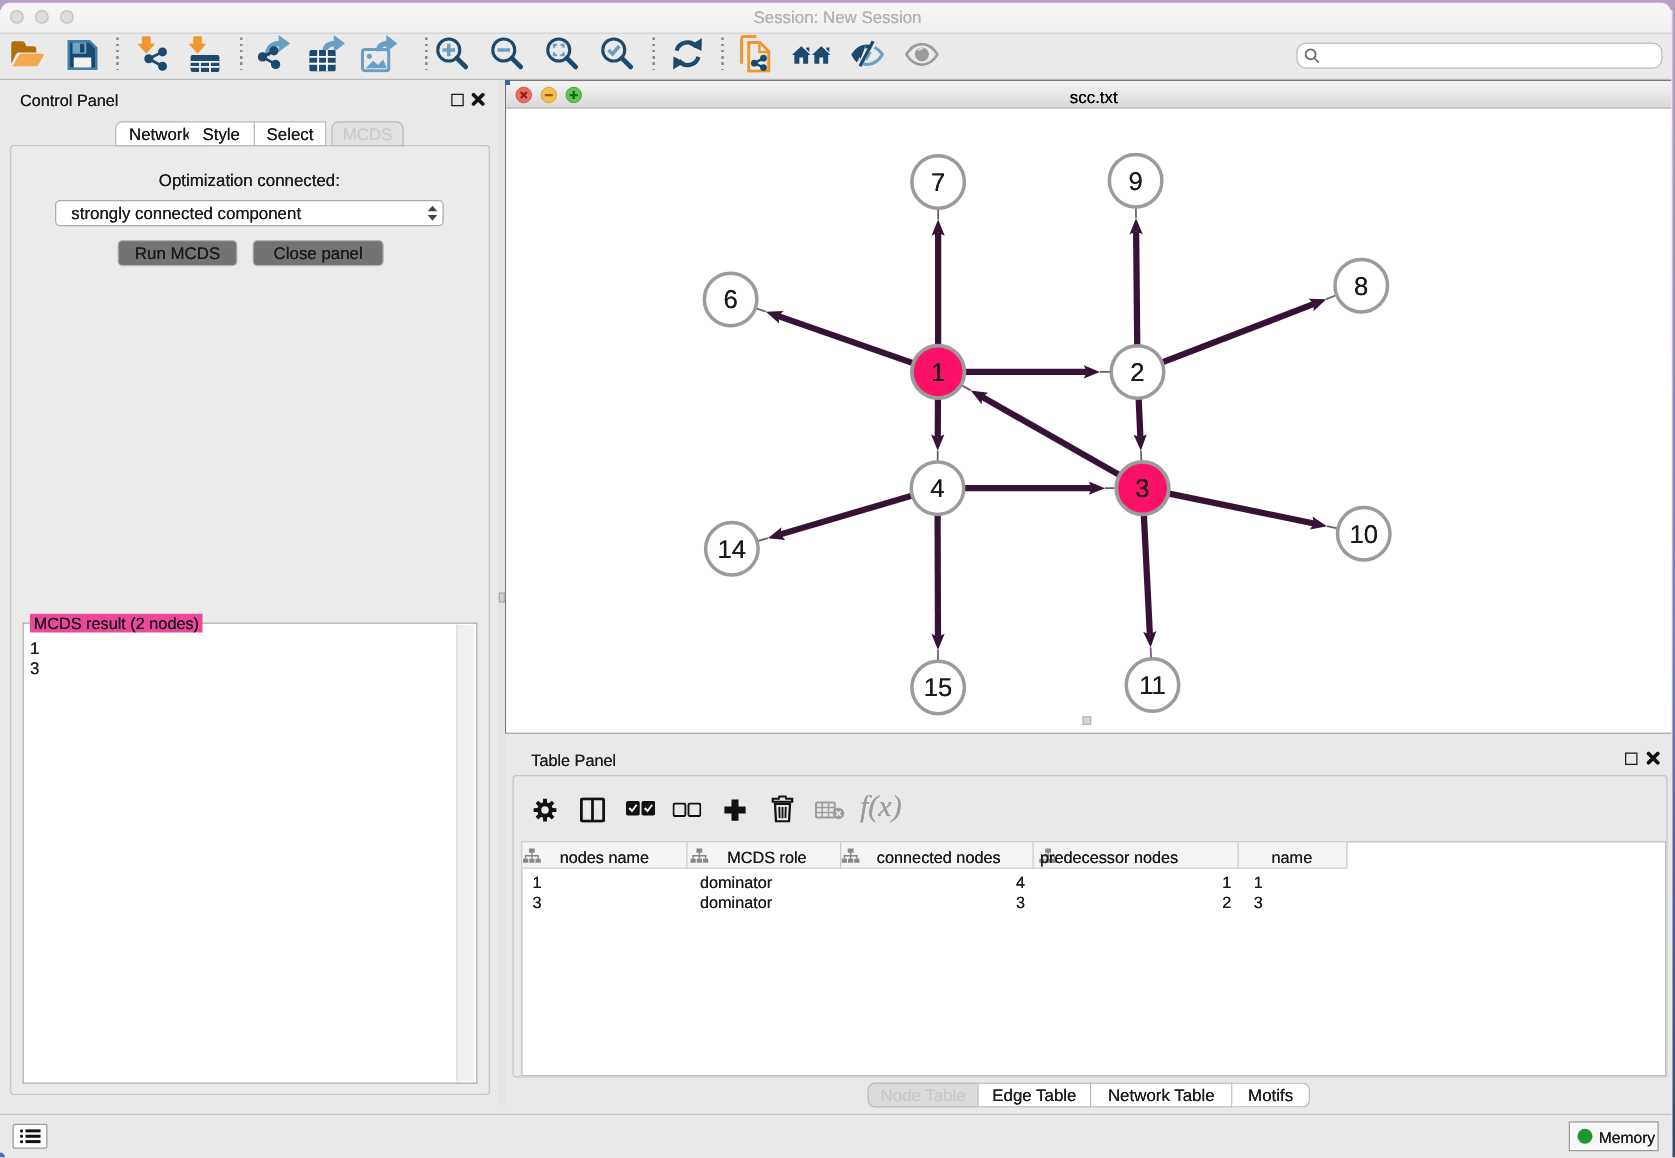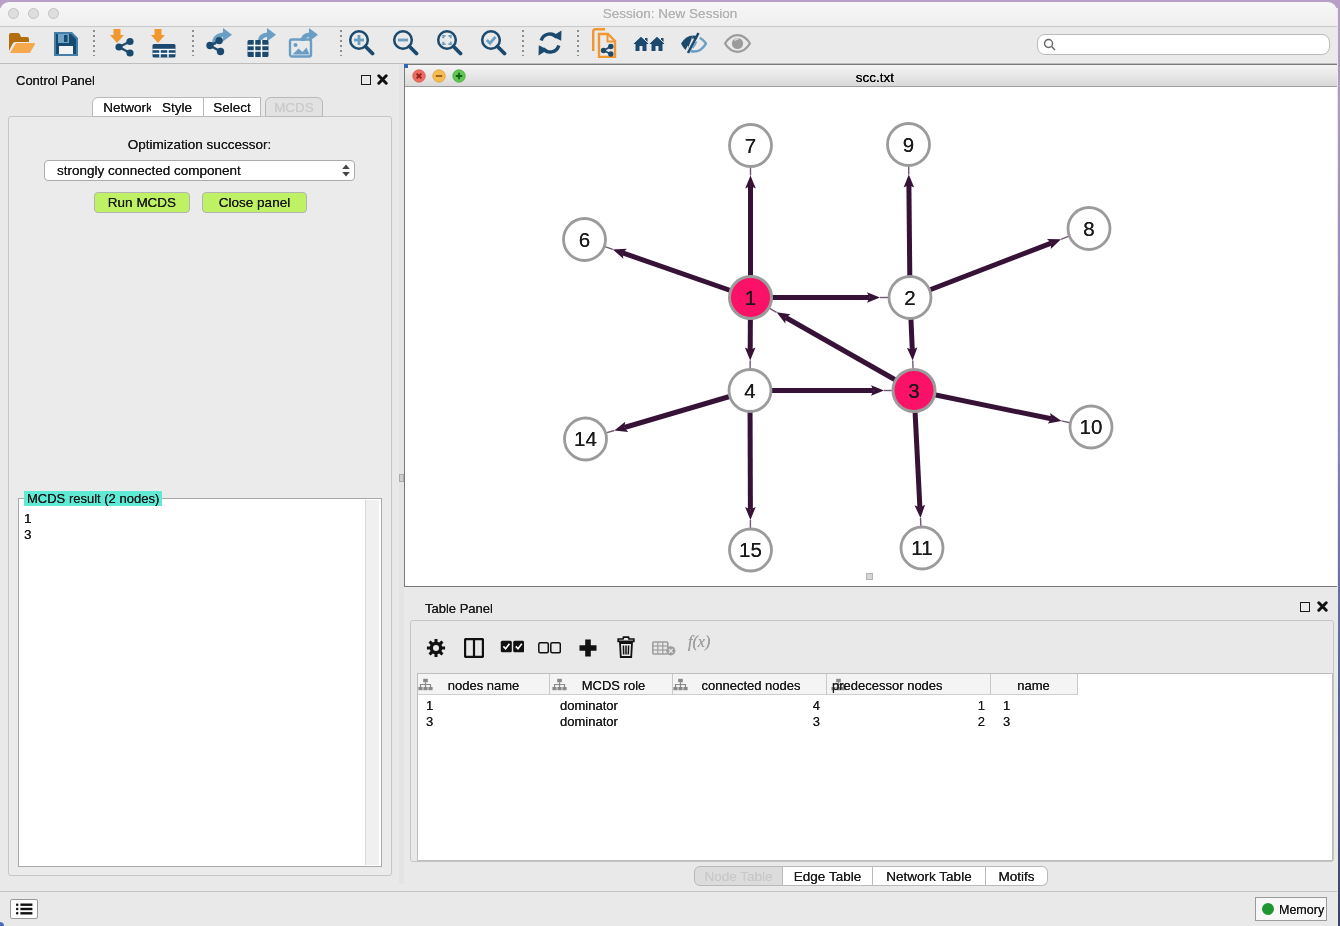--- a/index.html
+++ b/index.html
@@ -7,21 +7,21 @@
 body { font-family:"Liberation Sans", sans-serif; position:relative;
        background:#e9e9e9; font-size:13px; color:#1a1a1a;
        text-shadow:0 0 0.5px currentColor; }
 .abs { position:absolute; }
 .vsep { position:absolute; top:30px; height:26px; width:2px;
         background-image:repeating-linear-gradient(#8d8d8d 0 2px, transparent 2px 5px); }
 .hdr-ico { position:absolute; width:10px; height:10px; border:1.7px solid #1a1a1a; }
 .hdr-x { position:absolute; width:11px; height:11px; }
 .tab { position:absolute; background:#fff; border:1px solid #b9b9b9;
        text-align:center; line-height:19px; font-size:13.5px; }
-.btn { position:absolute; background:#bef264; border:1px solid #b4b4b4;
+.btn { position:absolute; background:#737373; border:1px solid #b4b4b4;
        border-radius:4px; text-align:center; font-size:13.5px; }
 </style>
 </head>
 <body>
 
 <div class="abs" style="left:0;top:0;width:1340px;height:8px;background:#b79fc7"></div>
 
 <div class="abs" style="left:0;top:2px;width:1337px;height:25px;background:linear-gradient(#f7f7f7,#efefef);border-bottom:1px solid #c8c8c8;border-radius:9px 9px 0 0"></div>
 <div class="abs" style="left:8px;top:8px;width:11px;height:11px;border-radius:50%;background:#dedede;border:1px solid #c2c2c2"></div>
 <div class="abs" style="left:28px;top:8px;width:11px;height:11px;border-radius:50%;background:#dedede;border:1px solid #c2c2c2"></div>
@@ -155,34 +155,34 @@
 <path d="M1.8 1.8 L9.2 9.2 M9.2 1.8 L1.8 9.2" stroke="#111" stroke-width="3" stroke-linecap="round"></path>
   </svg>
 
 <div class="abs" style="left:8px;top:116px;width:384px;height:760px;background:#ebebeb;border:1px solid #c6c6c6;border-radius:3px"></div>
 
 <div class="tab" style="left:92px;top:97px;width:72px;height:20px;border-radius:6px 0 0 0">Network</div>
 <div class="tab" style="left:151px;top:97px;width:53px;height:20px;border-left:none">Style</div>
 <div class="tab" style="left:204px;top:97px;width:57px;height:20px;border-left:none">Select</div>
 <div class="tab" style="left:265px;top:97px;width:58px;height:20px;border-radius:6px 6px 0 0;background:#e2e2e2;color:#cbcbcb">MCDS</div>
 
-<div class="abs" style="left:0;top:137px;width:399px;text-align:center;font-size:13.5px">Optimization successor:</div>
+<div class="abs" style="left:0;top:137px;width:399px;text-align:center;font-size:13.5px">Optimization connected:</div>
 
 <div class="abs" style="left:44px;top:160px;width:311px;height:21px;background:#fff;border:1px solid #ababab;border-radius:4px"></div>
 <div class="abs" style="left:57px;top:163px;font-size:13.5px">strongly connected component</div>
 <svg class="abs" style="left:341px;top:164px" width="10" height="13" viewBox="0 0 10 13">
 <path d="M5 0.5 L8.8 5 L1.2 5 Z" fill="#444"></path>
     <path d="M5 12.5 L8.8 8 L1.2 8 Z" fill="#444"></path>
   </svg>
 
 <div class="btn" style="left:94px;top:192px;width:96px;height:21px;line-height:19px">Run MCDS</div>
 <div class="btn" style="left:202px;top:192px;width:105px;height:21px;line-height:19px">Close panel</div>
 
 <div class="abs" style="left:18px;top:498px;width:364px;height:369px;border:1px solid #a9a9a9;background:#fff"></div>
-<div class="abs" style="left:24px;top:491px;background:#5eead4;padding:0 3px;font-size:13px">MCDS result (2 nodes)</div>
+<div class="abs" style="left:24px;top:491px;background:#ec4899;padding:0 3px;font-size:13px">MCDS result (2 nodes)</div>
 <div class="abs" style="left:365px;top:500px;width:14px;height:365px;background:#f0f0f0;border-left:1px solid #dcdcdc"></div>
 <div class="abs" style="left:24px;top:511px;font-size:13.5px;line-height:16px">1<br>3</div>
 
 <div class="abs" style="left:399px;top:64px;width:6px;height:820px;background:#e4e4e4"></div>
 <div class="abs" style="left:399px;top:474px;width:5px;height:8px;background:#cfcfcf;border:1px solid #aaa"></div>
 
 <div class="abs" style="left:404px;top:64px;width:933px;height:523px;border:1px solid #7a7a7a;border-right:none;background:#fff"></div>
 <div class="abs" style="left:405px;top:65px;width:932px;height:22px;background:linear-gradient(#f5f5f5,#d9d9d9);border-bottom:1px solid #9e9e9e"></div>
 <div class="abs" style="left:404px;top:64px;width:4px;height:4px;background:#3466ad"></div>
 
@@ -306,21 +306,21 @@
 <rect x="0.8" y="2" width="15" height="12" rx="1" fill="none" stroke="#9d9d9d" stroke-width="1.6"></rect>
 <g stroke="#9d9d9d" stroke-width="1.2">
 <line x1="0.8" y1="6" x2="15.8" y2="6"></line>
       <line x1="0.8" y1="10" x2="15.8" y2="10"></line>
 <line x1="5.8" y1="2" x2="5.8" y2="14"></line>
       <line x1="10.8" y1="2" x2="10.8" y2="14"></line>
     </g>
 <circle cx="18.8" cy="10.8" r="4.6" fill="#9d9d9d"></circle>
 <path d="M16.9 8.9 L20.7 12.7 M20.7 8.9 L16.9 12.7" stroke="#e9e9e9" stroke-width="1.3"></path>
   </svg>
-<div class="abs" style="left:688px;top:633px;font-size:16px;font-style:italic;color:#9d9d9d;font-family:'Liberation Serif',serif">f(x)</div>
+<div class="abs" style="left:688px;top:633px;font-size:24px;font-style:italic;color:#9d9d9d;font-family:'Liberation Serif',serif">f(x)</div>
 
 <div class="abs" style="left:417px;top:673px;width:916px;height:188px;background:#fff;border:1px solid #bdbdbd"></div>
 <div class="abs" style="left:418px;top:674px;width:659px;height:21px;background:#f4f4f4;border-bottom:1px solid #cfcfcf"></div>
 
 <div class="abs" style="left:549px;top:674px;width:1px;height:21px;background:#c9c9c9"></div>
 <div class="abs" style="left:672px;top:674px;width:1px;height:21px;background:#c9c9c9"></div>
 <div class="abs" style="left:826px;top:674px;width:1px;height:21px;background:#c9c9c9"></div>
 <div class="abs" style="left:990px;top:674px;width:1px;height:21px;background:#c9c9c9"></div>
 <div class="abs" style="left:1077px;top:674px;width:1px;height:21px;background:#c9c9c9"></div>
 <svg style="position:absolute;left:418px;top:678px" width="15" height="13" viewBox="0 0 15 13">

